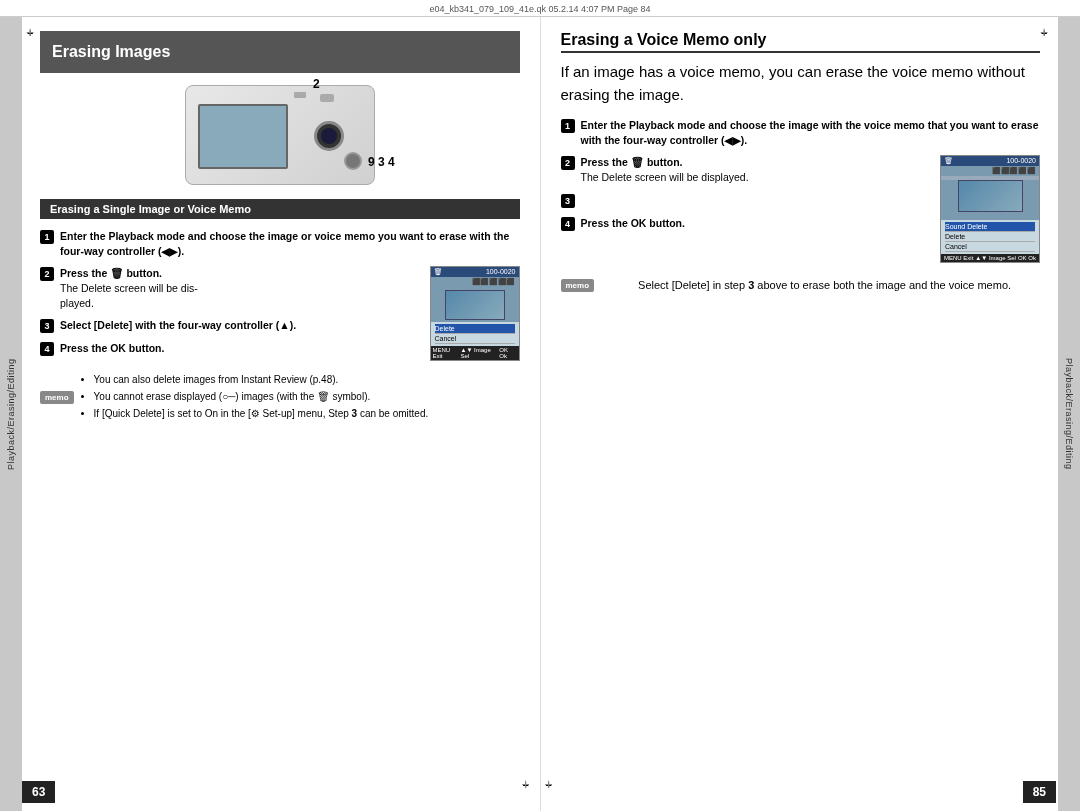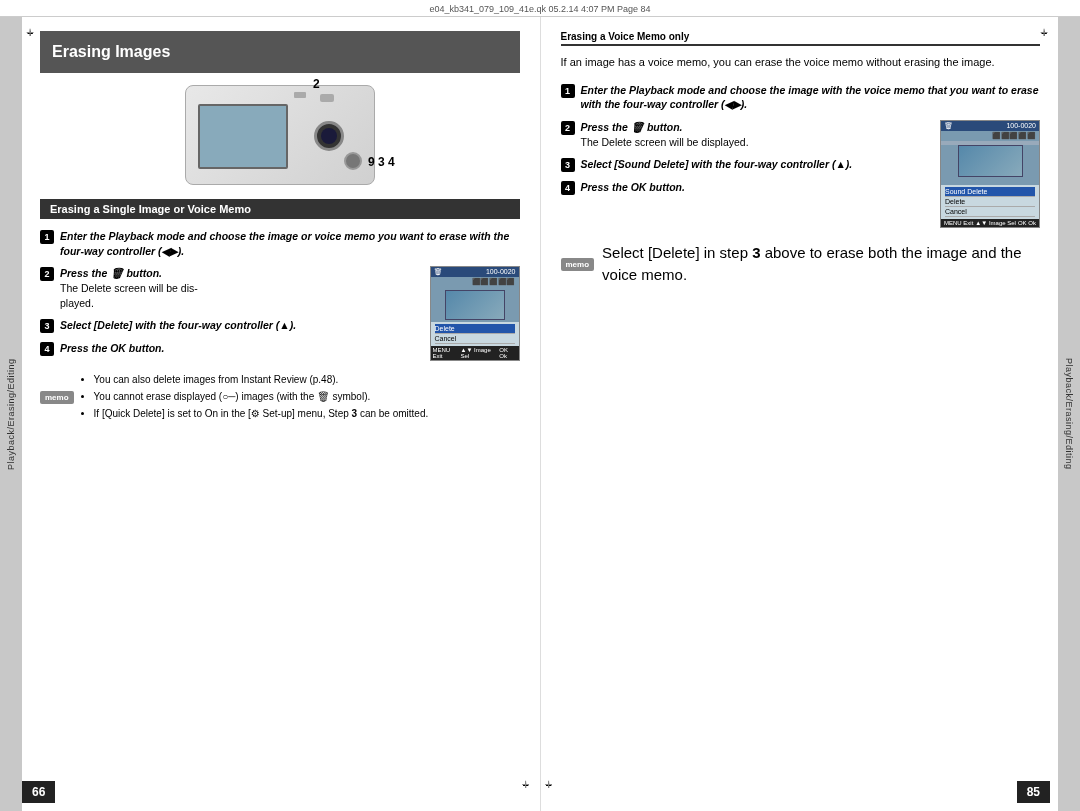--- a/index.html
+++ b/index.html
@@ -180,21 +180,20 @@
       margin-top: 1px;
     }
 
     .step-text {
       font-size: 10.5px;
       line-height: 1.4;
     }
 
     .step-text strong {
       font-weight: bold;
-      font-style: italic;
     }
 
     
     .lcd-screen {
       width: 90px;
       border: 1px solid #888;
       background: #9ab;
       font-size: 7px;
       flex-shrink: 0;
     }
@@ -254,22 +253,23 @@
       background: #888;
       color: #fff;
       font-size: 8px;
       padding: 2px 5px;
       border-radius: 2px;
       flex-shrink: 0;
       font-weight: bold;
     }
 
     .memo-text {
-      font-size: 15px;
+      font-size: 11px;
       line-height: 1.5;
+      margin-left: 36px;
     }
 
     .bullet-list {
       padding-left: 12px;
     }
 
     .bullet-list li {
       font-size: 10px;
       line-height: 1.5;
       margin-bottom: 2px;
@@ -280,49 +280,49 @@
       position: absolute;
       bottom: 8px;
       font-size: 12px;
       font-weight: bold;
       background: #222;
       color: #fff;
       padding: 4px 10px;
     }
 
     .page-num-left { left: 0; }
-    .page-num-right { right: 8px; }
+    .page-num-right { right: 2px; }
 
     
     .crosshair {
       position: absolute;
       width: 12px;
       height: 12px;
     }
 
     .crosshair::before {
       content: '+';
       font-size: 14px;
       color: #888;
       position: absolute;
       top: -3px;
       left: -1px;
     }
 
     
     .right-section-header {
-      font-size: 10px;
+      font-size: 16px;
       font-weight: bold;
       margin-bottom: 8px;
       padding-bottom: 2px;
       border-bottom: 2px solid #333;
     }
 
     .right-intro {
-      font-size: 11px;
+      font-size: 15px;
       line-height: 1.5;
       margin-bottom: 12px;
     }
 
     
     .lcd-right {
       width: 100px;
       border: 1px solid #888;
       background: #9ab;
       font-size: 7px;
@@ -469,21 +469,21 @@
       <div class="memo-box">
         <div class="memo-icon">memo</div>
         <ul class="bullet-list">
           <li>You can also delete images from Instant Review (p.48).</li>
           <li>You cannot erase displayed (○─) images (with the 🗑 symbol).</li>
           <li>If [Quick Delete] is set to On in the [⚙ Set-up] menu, Step <strong>3</strong> can be omitted.</li>
         </ul>
       </div>
 
       <div class="page-number page-num-left">
-        <span>66</span>
+        <span>63</span>
       </div>
     </div>
 
     <div class="page-right">
 
       <div class="crosshair" style="top:10px; right:5px;"><span>+</span></div>
 
       <div class="crosshair" style="bottom:20px; left:5px;"><span>+</span></div>
 
       <div class="right-section-header">
@@ -506,23 +506,20 @@
           <div class="step">
             <div class="step-num">2</div>
             <div class="step-text">
               <strong>Press the 🗑 button.</strong><br>
               The Delete screen will be displayed.
             </div>
           </div>
 
           <div class="step">
             <div class="step-num">3</div>
-            <div class="step-text">
-              <strong>Select [Sound Delete] with the four-way controller (▲).</strong>
-            </div>
           </div>
 
           <div class="step">
             <div class="step-num">4</div>
             <div class="step-text">
               <strong>Press the OK button.</strong>
             </div>
           </div>
         </div>
 

